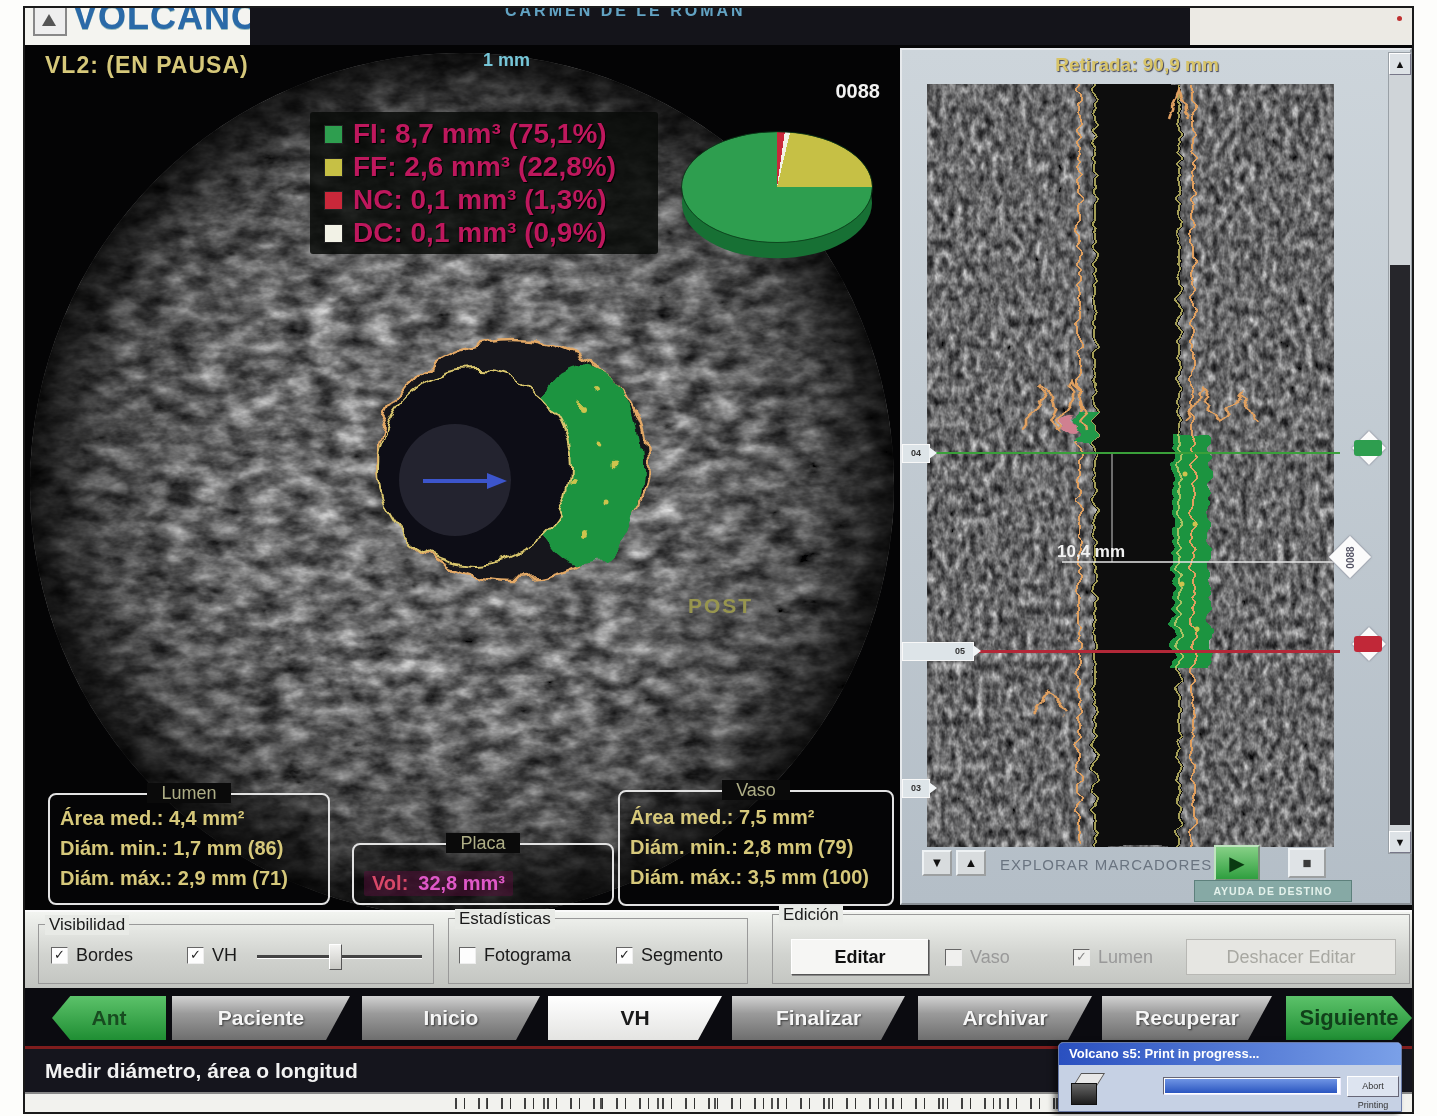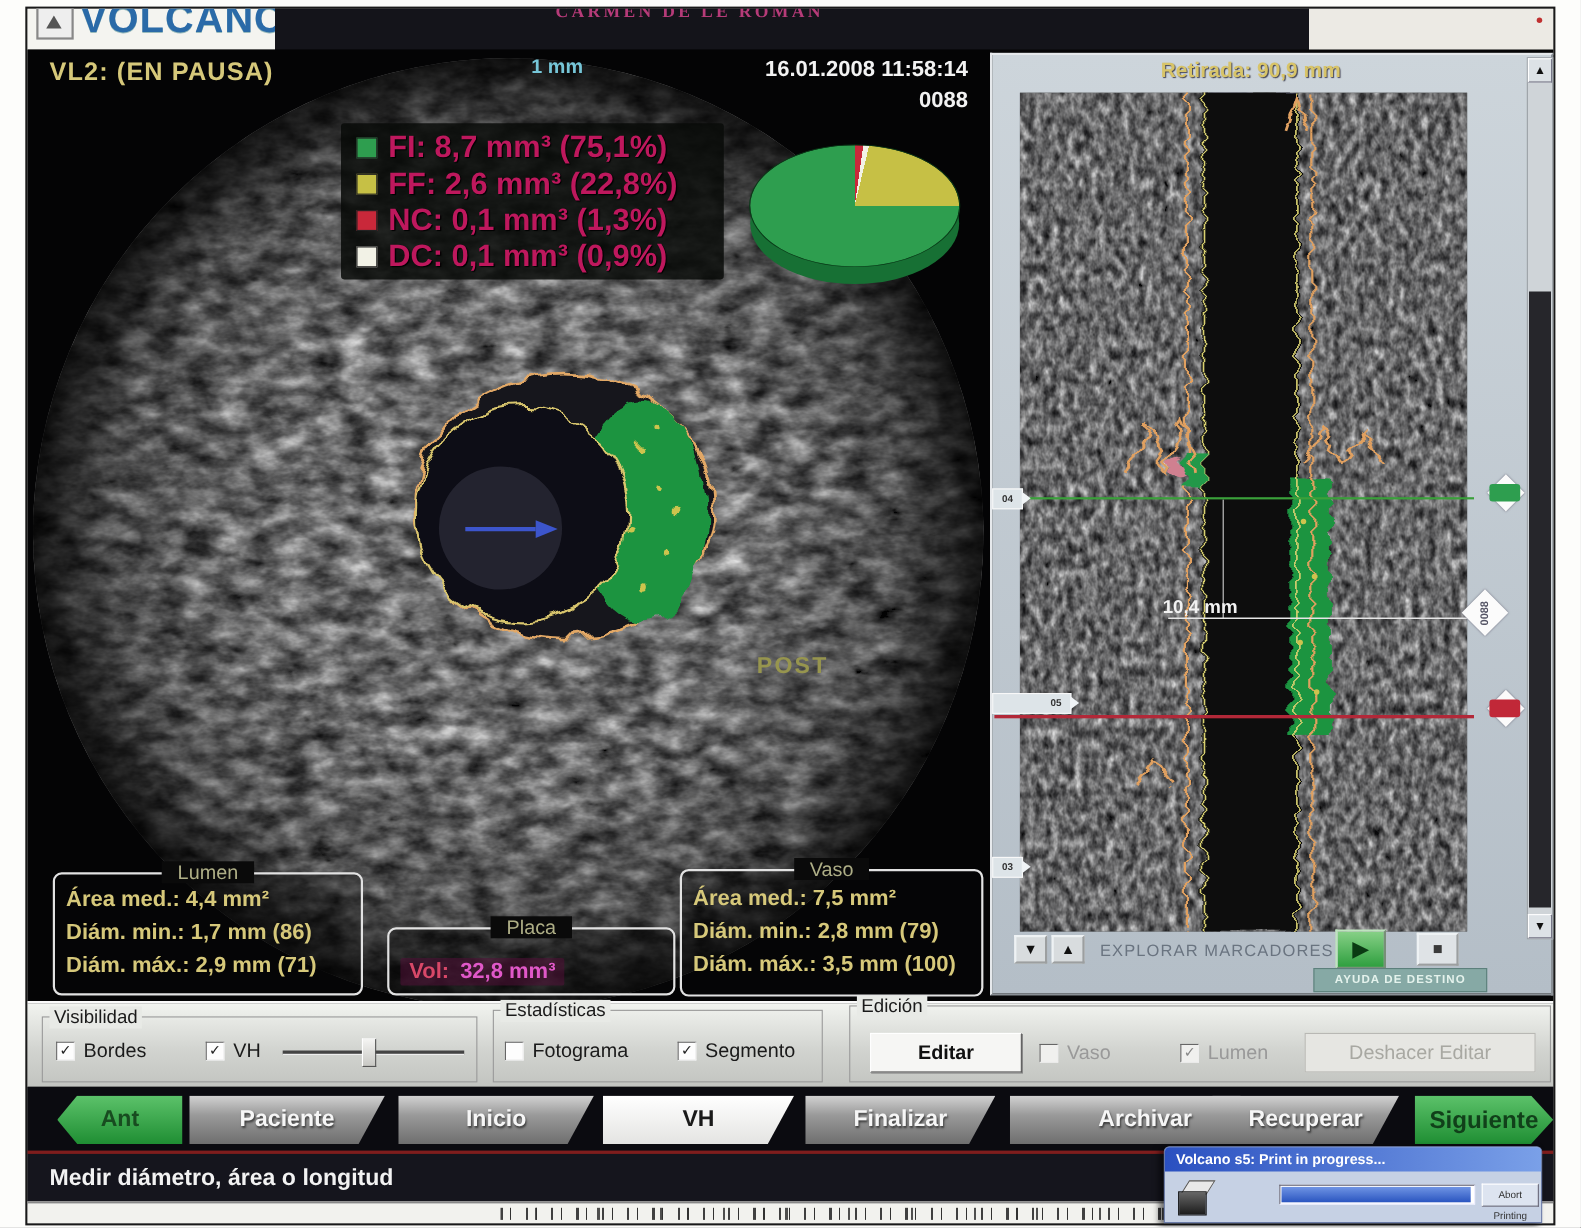--- a/index.html
+++ b/index.html
@@ -9,22 +9,22 @@
   .app{left:25px;top:8px;width:1387px;height:1104px;background:#060607;outline:2px solid #1a1a1a;}
   
   .hdr-logo{left:25px;top:8px;width:225px;height:37px;background:#f4f4f0;overflow:hidden;}
   .logo-txt{position:absolute;left:48px;top:-12px;font-weight:bold;font-size:36px;letter-spacing:1px;
             color:#2a6aa8;text-shadow:0 1px 0 #9bb;}
   .logo-mark{position:absolute;left:8px;top:-6px;width:30px;height:30px;background:#eee;
              border:2px solid #888;}
   .logo-mark:after{content:"";position:absolute;left:7px;top:10px;border-left:7px solid transparent;
              border-right:7px solid transparent;border-bottom:12px solid #555;}
   .hdr-dark{left:250px;top:8px;width:940px;height:37px;background:#14141a;overflow:hidden;}
-  .hdr-patient{position:absolute;left:255px;top:-6px;color:#ec4899;font-weight:bold;font-size:16px;
-               letter-spacing:3px;opacity:.75;font-family:Liberation Serif, serif;}
+  .hdr-patient{position:absolute;left:255px;top:-6px;color:#7dd3fc;font-weight:bold;font-size:16px;
+               letter-spacing:3px;opacity:.75;}
   .hdr-light{left:1190px;top:8px;width:222px;height:37px;background:#eceae4;}
   .hdr-dot{position:absolute;right:10px;top:8px;width:5px;height:5px;border-radius:50%;background:#c03030;}
   
   .vl2{left:45px;top:52px;font-weight:bold;font-size:23px;color:#d6c87a;letter-spacing:1px;}
   .scalebar{left:448px;top:50px;font-weight:bold;font-size:18px;color:#76c6d8;margin-left:35px;}
   .dtime{left:580px;top:52px;width:300px;text-align:right;font-weight:bold;font-size:20px;color:#f2f2f2;}
   .frameno{left:580px;top:80px;width:300px;text-align:right;font-weight:bold;font-size:20px;color:#f2f2f2;}
   .legend{left:310px;top:112px;width:348px;height:142px;background:rgba(8,10,8,0.85);border-radius:3px;}
   .lgrow{position:absolute;left:14px;height:24px;display:flex;align-items:center;}
   .sw{width:17px;height:17px;margin-right:10px;border:1px solid #222;}
@@ -189,21 +189,20 @@
     </g>
     <circle cx="430" cy="435" r="56" fill="#8a8aa0" opacity="0.18"></circle>
     <g>
       <line x1="398" y1="436" x2="462" y2="436" stroke="#3c55cc" stroke-width="4"></line>
       <polygon points="462,428 482,436 462,444" fill="#3c55cc"></polygon>
     </g>
   </svg>
 
   <div class="abs vl2">VL2:  (EN PAUSA)</div>
   <div class="abs scalebar">1 mm</div>
-  <div class="abs dtime">16.01.2008 11:58:14</div>
   <div class="abs frameno">0088</div>
   <div class="abs post">POST</div>
 
   <div class="abs legend">
     <div class="lgrow" style="top:10px;">
         <span class="sw" style="background: rgb(46, 158, 79);"></span>
       <span class="lgtxt">FI: 8,7 mm³ (75,1%)</span>
       </div>
     <div class="lgrow" style="top:43px;">
         <span class="sw" style="background: rgb(198, 192, 69);"></span>
@@ -285,21 +284,21 @@
       </g>
       <line x1="185" y1="370" x2="185" y2="478" stroke="#cfcfcf" stroke-width="1"></line>
       <line x1="135" y1="478" x2="407" y2="478" stroke="#e6e6e6" stroke-width="1.5"></line>
     </svg>
 
     <div class="hline" style="top:402px;height:2px;background:#3aa03a;"></div>
     <div class="hline" style="top:600px;height:3px;background:#b22838;"></div>
     <div class="measure">10,4 mm</div>
 
     <div class="bm" style="top:394px;">04</div>
-    <div class="bm" style="top:580px;padding-left:44px;">05</div>
+    <div class="bm" style="top:592px;padding-left:44px;">05</div>
     <div class="bm" style="top:729px;">03</div>
 
     <div class="dm" style="left:450px;top:376px;">
       <div class="dm-p" style="background:#2e9e4f;"></div>
     </div>
     <div class="dm-frame" style="left:428px;top:479px;">
       <span>0088</span>
     </div>
     <div class="dm" style="left:450px;top:572px;">
       <div class="dm-p" style="background:#c12838;"></div>
@@ -361,21 +360,21 @@
       <div class="btn-dis" style="left:413px;top:24px;width:210px;height:36px;line-height:34px;">Deshacer Editar</div>
     </div>
   </div>
 
   <div class="abs nav">
     <div class="tab-prev" style="left:27px;width:114px;">Ant</div>
     <div class="tab" style="left:147px;width:178px;">Paciente</div>
     <div class="tab" style="left:337px;width:178px;">Inicio</div>
     <div class="tab tab-active" style="left:523px;width:174px;">VH</div>
     <div class="tab" style="left:707px;width:173px;">Finalizar</div>
-    <div class="tab" style="left:893px;width:174px;padding-left:36px;">Archivar</div>
+    <div class="tab" style="left:893px;width:174px;">Archivar</div>
     <div class="tab" style="left:1077px;width:170px;">Recuperar</div>
     <div class="tab-next" style="left:1261px;width:126px;">Siguiente</div>
   </div>
 
   <div class="abs status">
     <div class="status-txt">Medir diámetro, área o longitud</div>
   </div>
   <div class="abs film">
     <div class="barcode"></div>
   </div>

